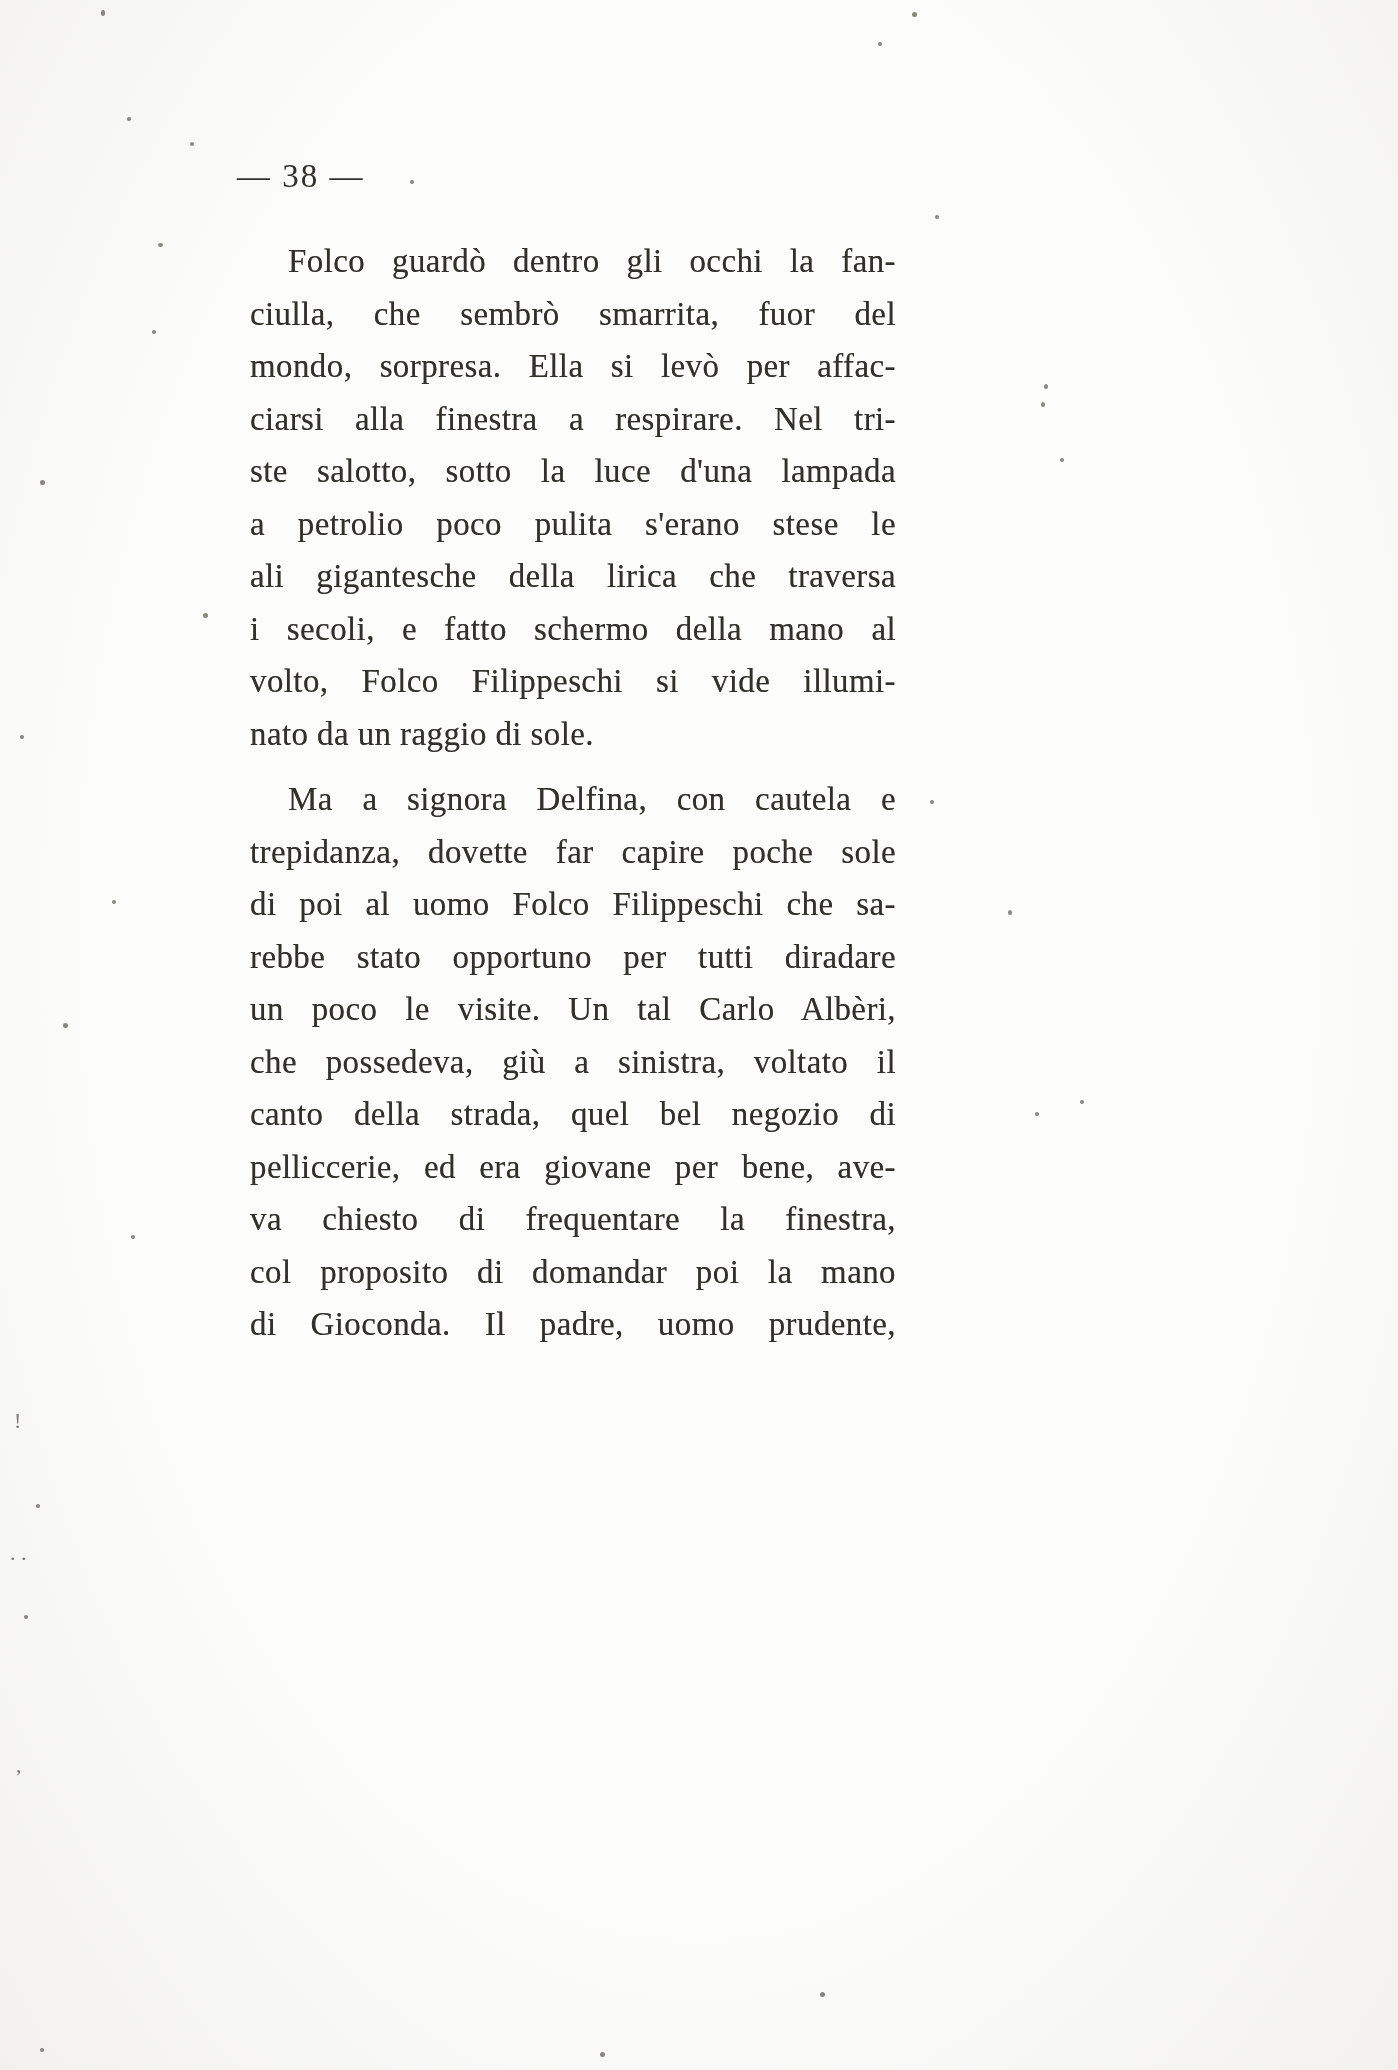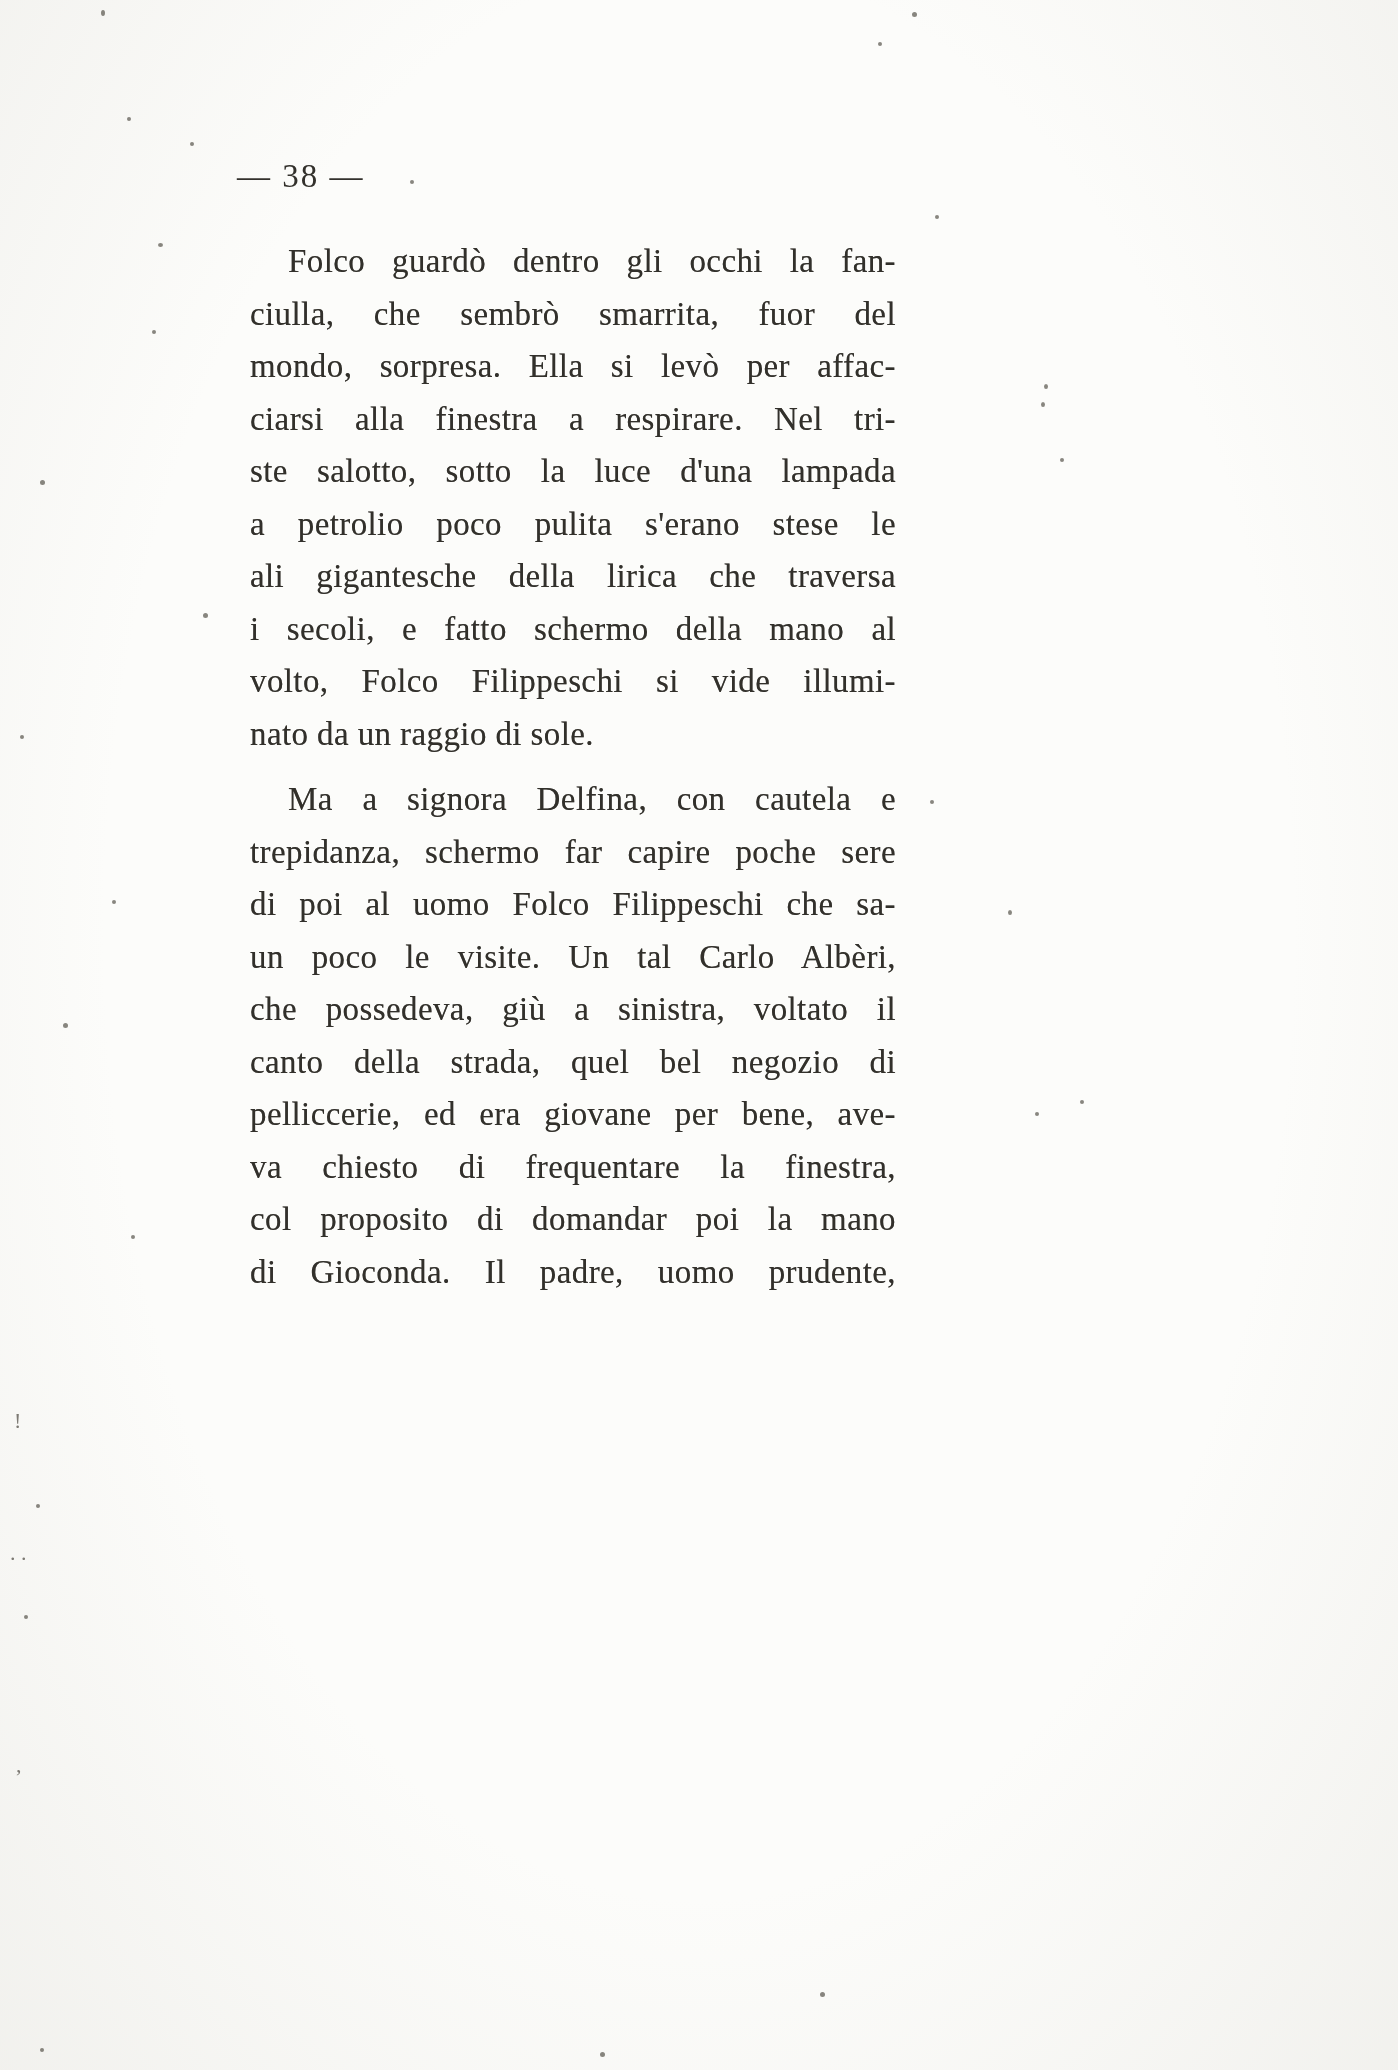--- a/index.html
+++ b/index.html
@@ -82,22 +82,23 @@
       <div class="line">ciarsi alla finestra a respirare. Nel tri-</div>
       <div class="line">ste salotto, sotto la luce d'una lampada</div>
       <div class="line">a petrolio poco pulita s'erano stese le</div>
       <div class="line">ali gigantesche della lirica che traversa</div>
       <div class="line">i secoli, e fatto schermo della mano al</div>
       <div class="line">volto, Folco Filippeschi si vide illumi-</div>
       <div class="line last-left">nato da un raggio di sole.</div>
     </div>
     <div class="paragraph">
       <div class="line indent">Ma  a signora Delfina, con cautela e</div>
-      <div class="line">trepidanza, schermo far capire poche sere</div>
+      <div class="line">trepidanza, dovette far capire poche sole</div>
       <div class="line">di poi al uomo Folco Filippeschi che sa-</div>
+      <div class="line">rebbe stato opportuno per tutti diradare</div>
       <div class="line">un poco le visite. Un tal Carlo Albèri,</div>
       <div class="line">che possedeva, giù a sinistra, voltato il</div>
       <div class="line">canto della strada, quel bel negozio di</div>
       <div class="line">pelliccerie, ed era giovane per bene, ave-</div>
       <div class="line">va chiesto di frequentare la finestra,</div>
       <div class="line">col proposito di domandar poi la mano</div>
       <div class="line">di Gioconda. Il padre, uomo prudente,</div>
     </div>
   </div>
 

